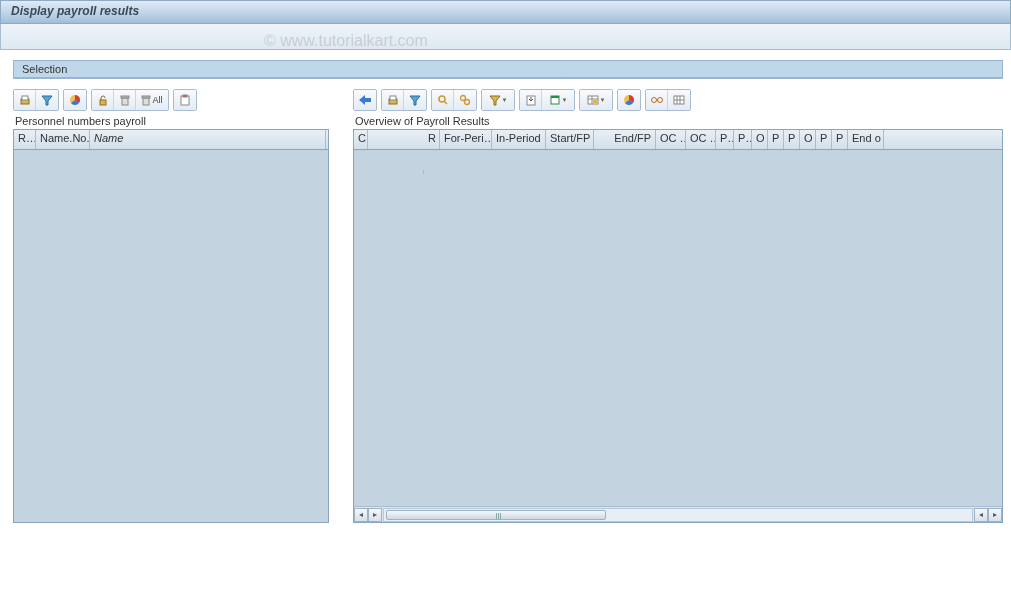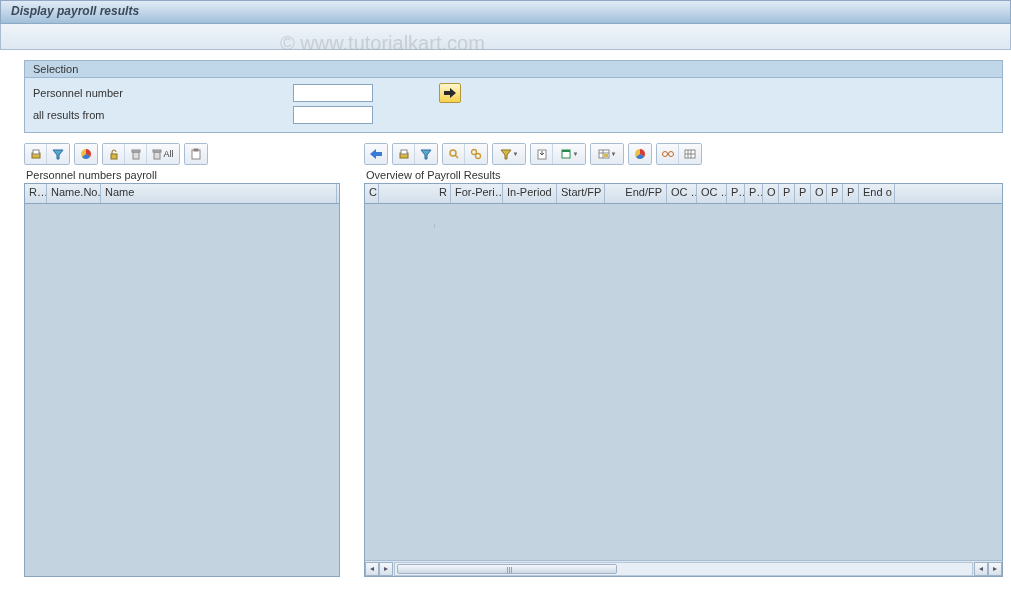--- a/index.html
+++ b/index.html
@@ -19,30 +19,30 @@
     .toolbar-strip {
       background: linear-gradient(to bottom, #f0f4f9 0%, #dde8f2 100%);
       height: 26px;
       border: 1px solid #a8bdd2;
       border-top: none;
     }
     
     .watermark {
       position: absolute;
       top: 32px;
-      left: 280px;
+      left: 264px;
       color: rgba(180,180,180,0.55);
-      font-size: 20px;
+      font-size: 16px;
       font-weight: normal;
       z-index: 100;
       pointer-events: none;
     }
     
     .content-area {
-      padding: 10px 8px 0 24px;
+      padding: 10px 8px 0 13px;
     }
     
     .selection-panel {
       border: 1px solid #9bb5ce;
       background: #dbeaf4;
       margin-bottom: 10px;
     }
     .selection-header {
       background: #c0d7e9;
       border-bottom: 1px solid #9bb5ce;
@@ -167,35 +167,20 @@
   <span>Display payroll results</span>
 </div>
 <div class="toolbar-strip"></div>
 
 <div class="watermark">© www.tutorialkart.com</div>
 
 <div class="content-area">
 
   <div class="selection-panel">
     <div class="selection-header">Selection</div>
-    <div class="selection-body">
-      <div class="field-row">
-        <span class="field-label">Personnel number</span>
-        <input class="field-input" value="" style="">
-        <span class="exec-btn">
-          <svg width="12" height="10" viewBox="0 0 12 10">
-              <path d="M0 3 H6 V0 L12 5 L6 10 V7 H0 Z" fill="#2a2a2a"></path>
-            </svg>
-        </span>
-      </div>
-      <div class="field-row">
-        <span class="field-label">all results from</span>
-        <input class="field-input" value="" style="">
-      </div>
-    </div>
   </div>
 
   <div class="split-pane">
 
     <div class="left-pane">
       <div class="pane-toolbar">
         <div class="tb-group">
           <button class="tb-btn">
               <svg width="12" height="12">
                 <rect x="2" y="5" width="8" height="5" fill="#d9b84a" stroke="#8a7020"></rect>
@@ -245,21 +230,21 @@
                 <rect x="4" y="1" width="4" height="2" fill="#c85a5a" stroke="#888"></rect>
               </svg>
             </button>
         </div>
       </div>
       <div class="pane-title">Personnel numbers payroll</div>
       <div class="grid">
         <div class="grid-header-row" id="left-header">
             <div class="grid-header-cell" style="width: 22px;">R…</div>
             <div class="grid-header-cell" style="width: 54px;">Name.No.</div>
-            <div class="grid-header-cell" style="width: 236px;">Name</div>
+            <div class="grid-header-cell" style="width: 236px; font-style: italic;">Name</div>
           </div>
         <div class="grid-body"></div>
       </div>
     </div>
 
     <div class="right-pane">
       <div class="pane-toolbar">
         <div class="tb-group">
           <button class="tb-btn">
               <svg width="12" height="10">

